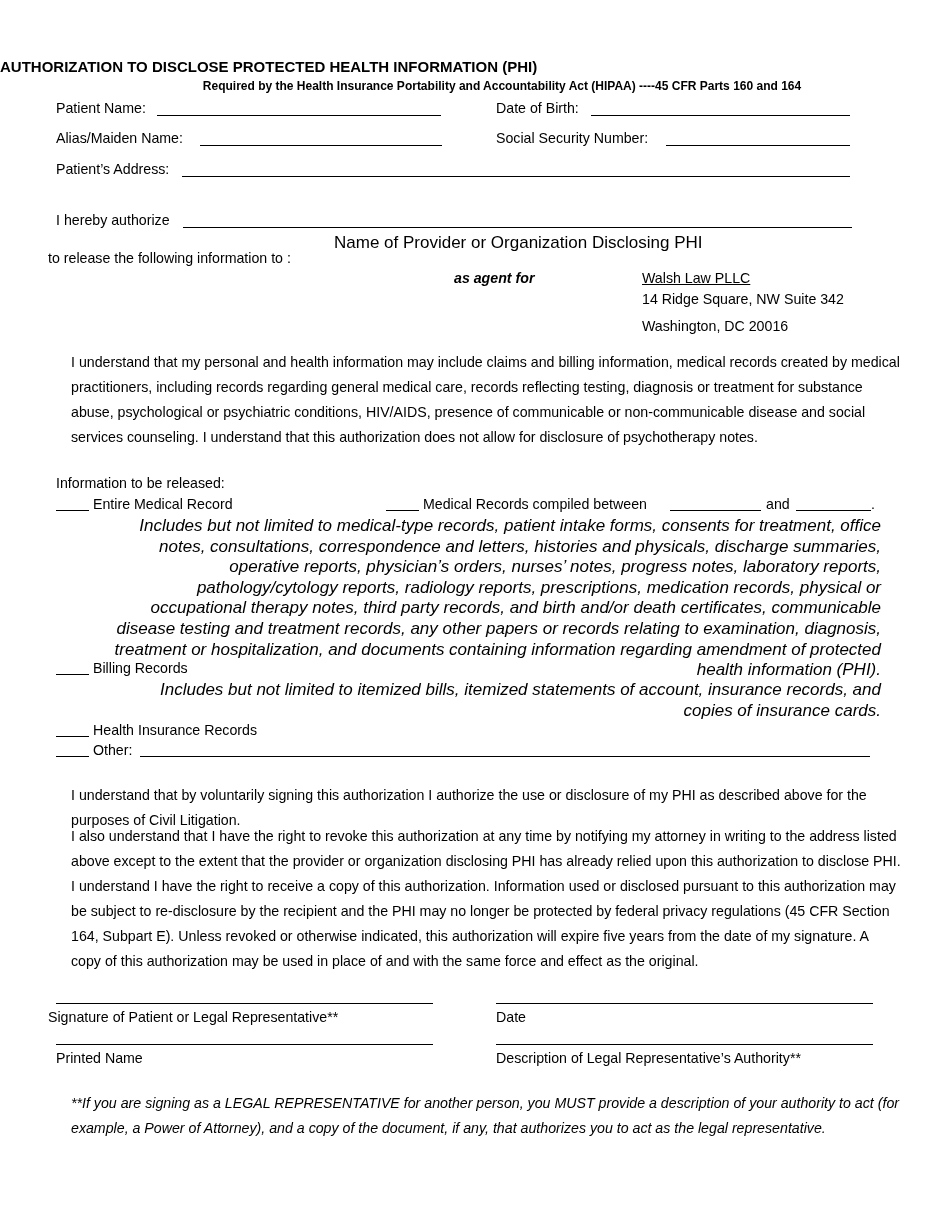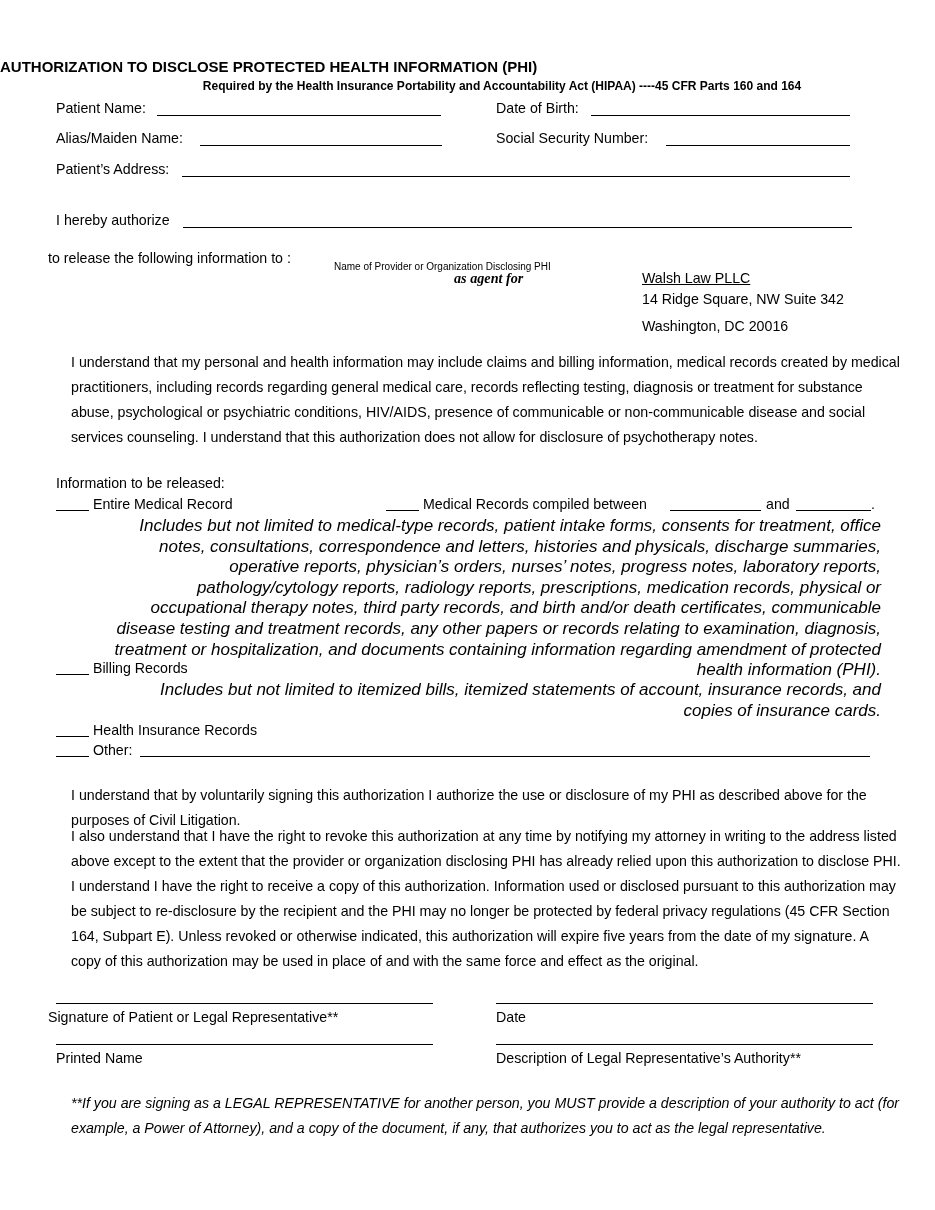--- a/index.html
+++ b/index.html
@@ -12,21 +12,21 @@
     .title {
       left: 0; width: 935px; text-align: left; top: 58px;
       font-weight: bold; font-size: 15px; letter-spacing: 0;
     }
     .subtitle {
       left: 0; width: 934px; text-align: center; top: 79px;
       font-size: 12px; font-weight: bold; margin-left: 35px;
     }
     .line { position: absolute; border-bottom: 1px solid #000; height: 0; }
     .field-label { font-size: 14.2px; }
-    .small-caption { font-size: 10px; margin-top: 28px; }
+    .small-caption { font-size: 17px; }
     .italic { font-style: italic; }
     .bold { font-weight: bold; }
     .underline { text-decoration: underline; }
     .para {
       position: absolute; left: 71px; width: 830px;
       font-size: 14.2px; line-height: 25px; white-space: normal;
     }
     .para-italic {
       position: absolute; left: 111px; width: 770px;
       font-size: 17px; line-height: 20.6px; font-style: italic; white-space: normal; text-align: right;
@@ -52,21 +52,21 @@
 
 <div class="abs field-label" style="left:56px; top:161px;">Patient’s Address:</div>
 <div class="line" style="left:182px; top:176px; width:668px;"></div>
 
 <div class="abs field-label" style="left:56px; top:212px;">I hereby authorize</div>
 <div class="line" style="left:183px; top:227px; width:669px;"></div>
 <div class="abs small-caption" style="left:334px; top:233px;">Name of Provider or Organization Disclosing PHI</div>
 
 <div class="abs field-label" style="left:48px; top:250px;">to release the following information to :</div>
 
-<div class="abs field-label bold italic" style="left:454px; top:270px;font-family:Liberation Serif, serif;">as agent for</div>
+<div class="abs field-label bold italic" style="left:454px; top:270px;">as agent for</div>
 <div class="abs field-label underline" style="left:642px; top:270px;">Walsh Law PLLC</div>
 <div class="abs field-label" style="left:642px; top:291px;">14 Ridge Square, NW Suite 342</div>
 <div class="abs field-label" style="left:642px; top:311px;margin-top:7px;">Washington, DC 20016</div>
 
 <div class="para" style="top:350px;">I understand that my personal and health information may include claims and billing information, medical records created by medical practitioners, including records regarding general medical care, records reflecting testing, diagnosis or treatment for substance abuse, psychological or psychiatric conditions, HIV/AIDS, presence of communicable or non-communicable disease and social services counseling. I understand that this authorization does not allow for disclosure of psychotherapy notes.</div>
 
 <div class="abs field-label" style="left:56px; top:475px;">Information to be released:</div>
 
 <div class="line" style="left:56px; top:510px; width:33px;"></div>
 <div class="abs field-label" style="left:93px; top:496px;">Entire Medical Record</div>

